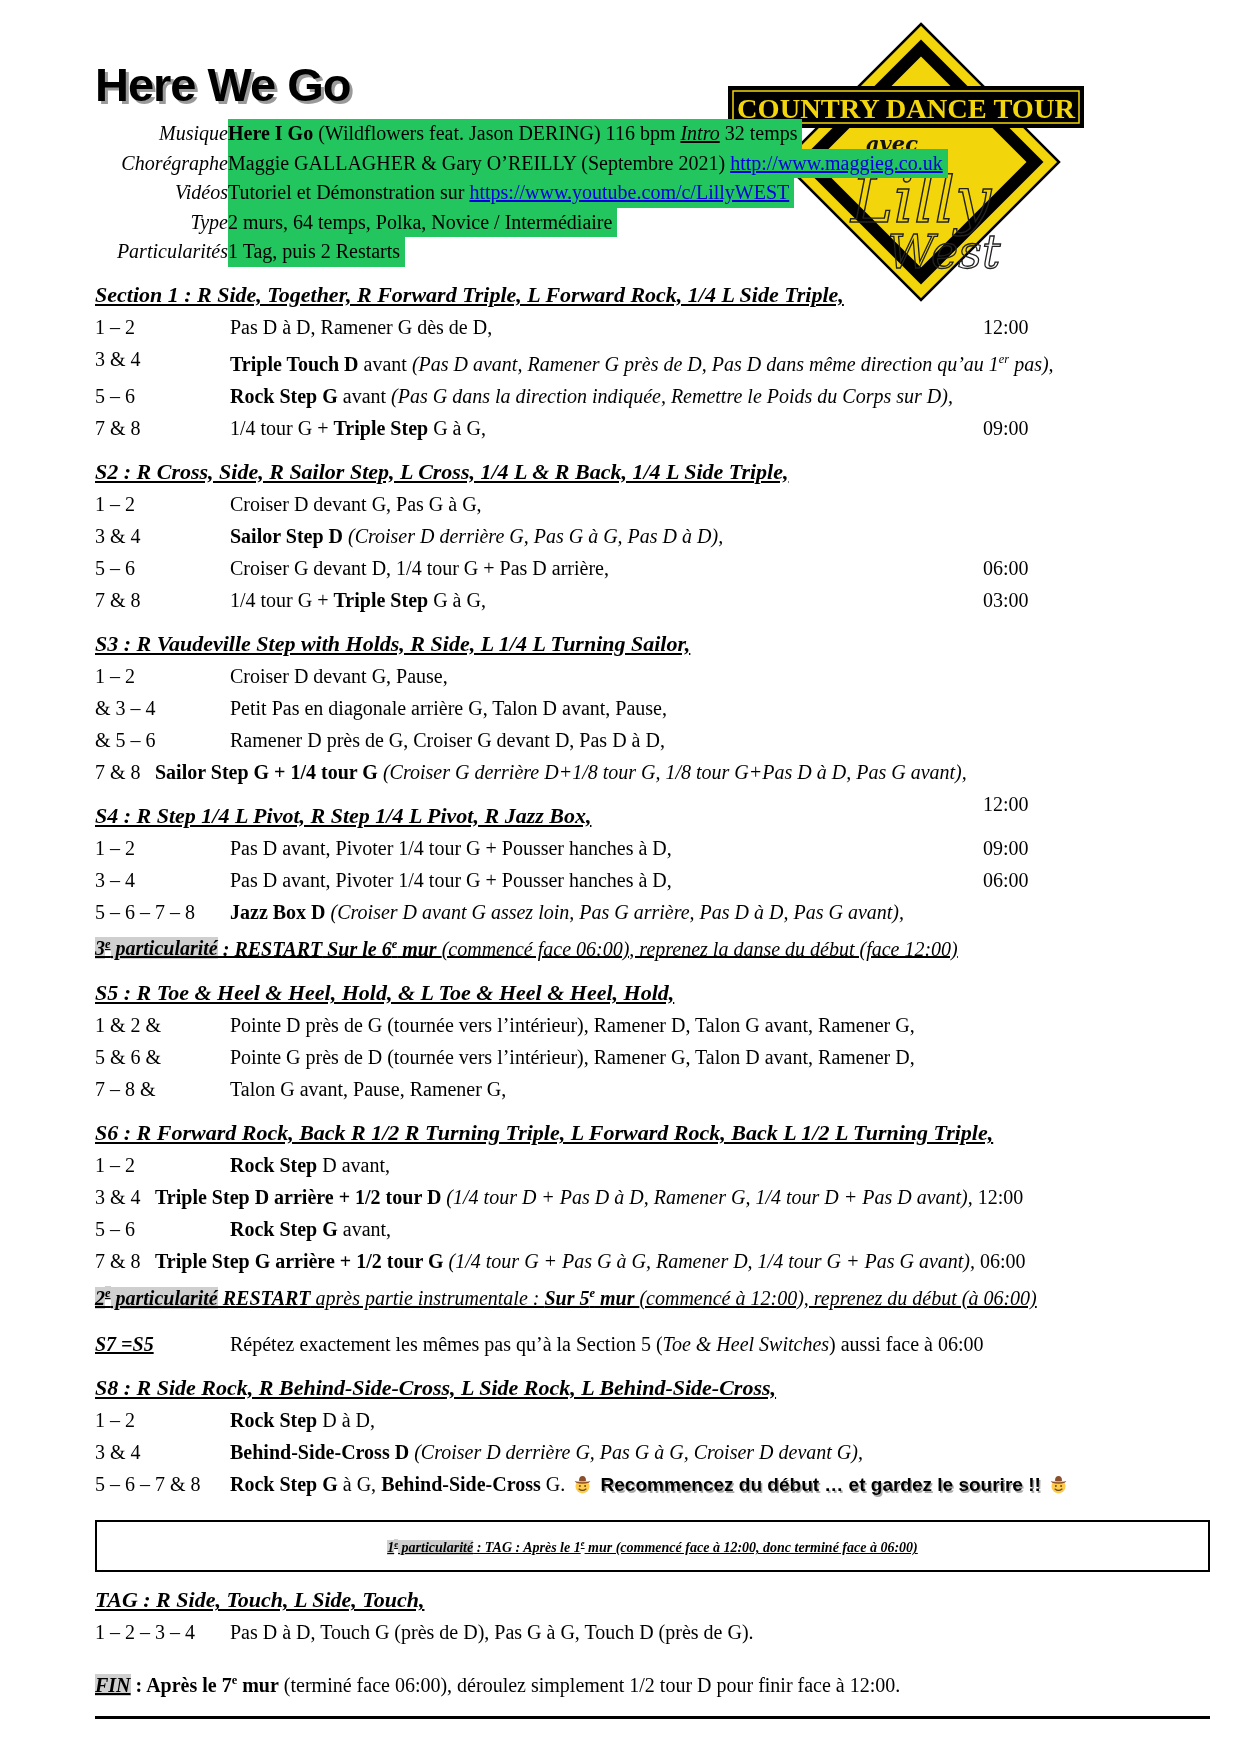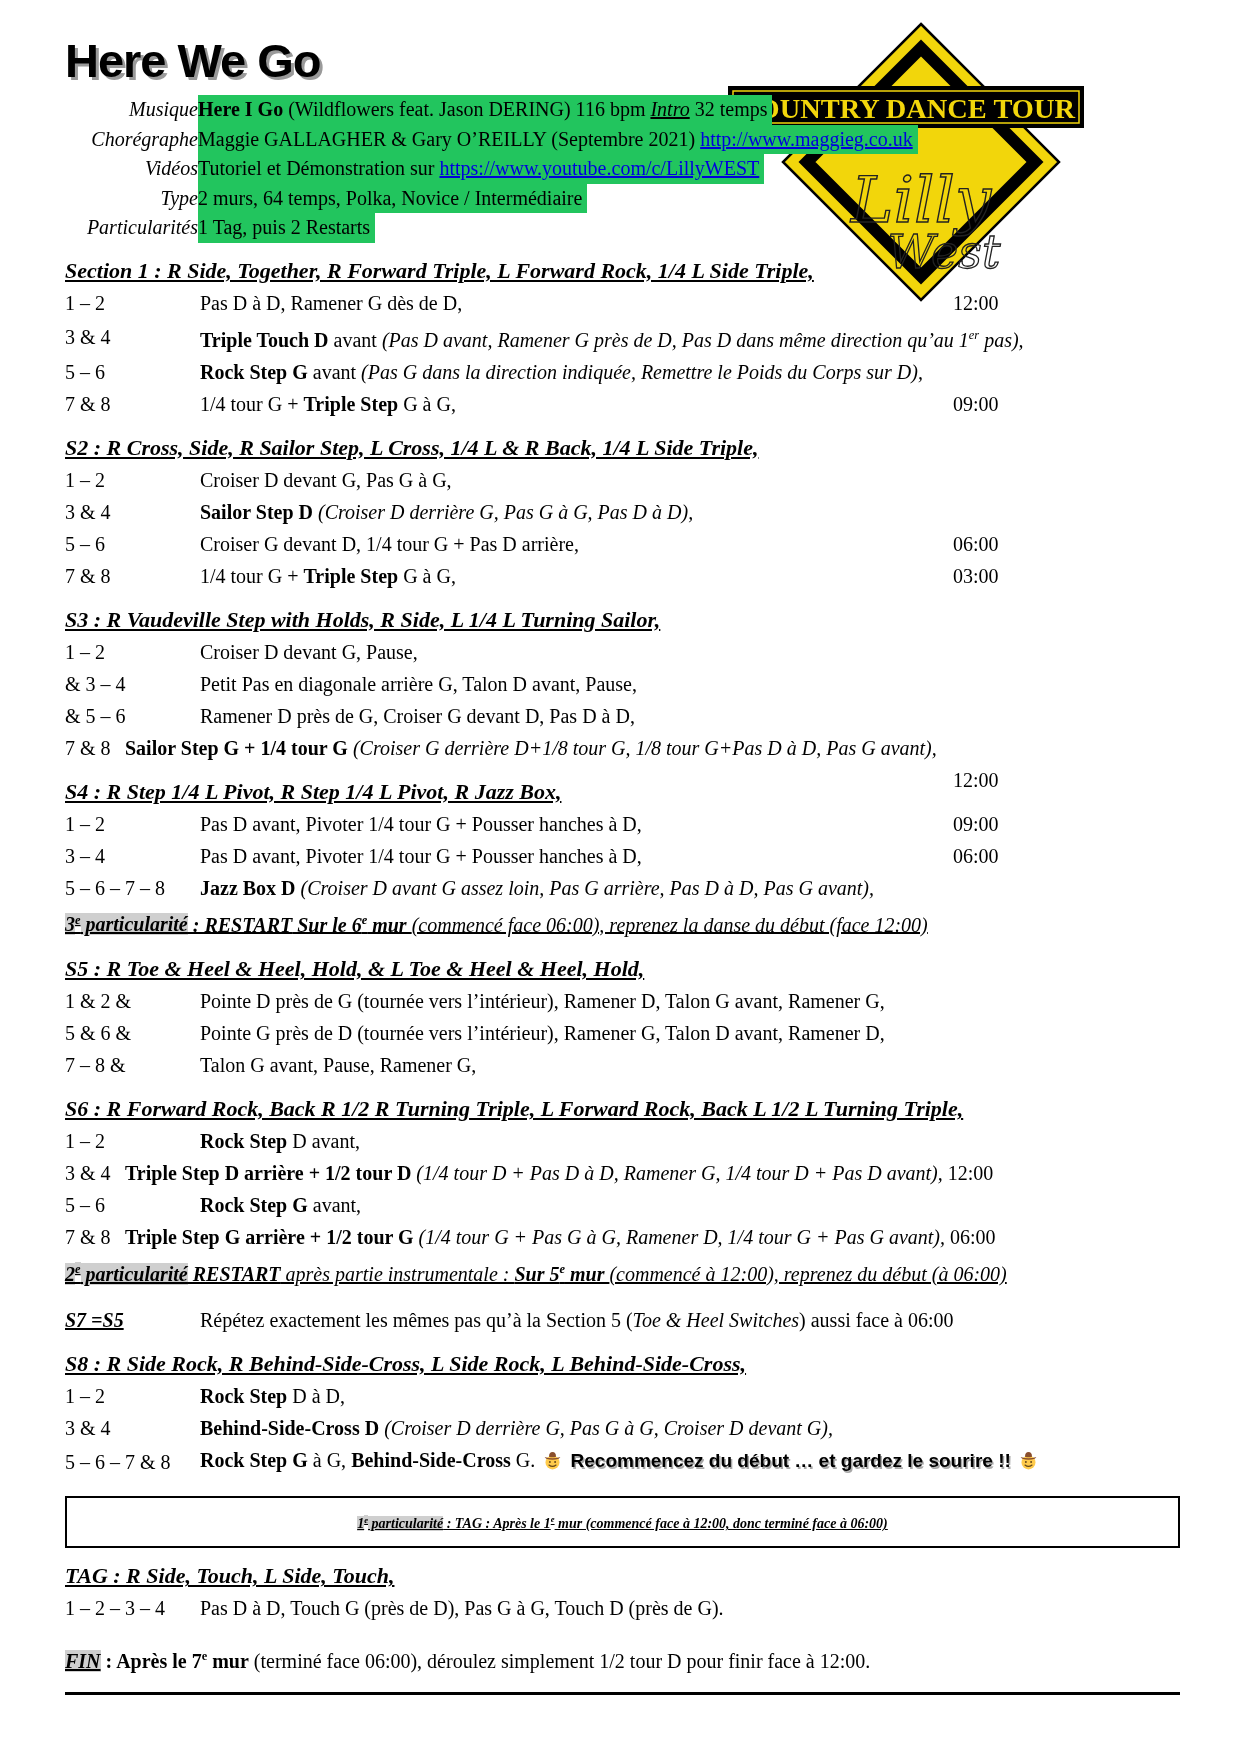--- a/index.html
+++ b/index.html
@@ -1,36 +1,36 @@
 <!DOCTYPE html>
 <html><head>
 <meta charset="utf-8">
 <style>
   html,body{margin:0;padding:0;background:#fff;}
   .page{position:relative;width:1240px;min-height:1754px;background:#fff;
         font-family:"Liberation Serif",serif;font-size:20px;color:#000;overflow:hidden;}
-  .content{position:relative;margin-left:65px;width:1115px;padding-top:36px;z-index:1;}
+  .content{position:relative;margin-left:95px;width:1115px;padding-top:60px;z-index:1;}
 
   
   .doc-title{font-family:"Liberation Sans",sans-serif;font-weight:bold;font-size:47px;
              letter-spacing:-1px;line-height:1.05;text-shadow:3px 3px 0 #9a9a9a;margin:0 0 10px 0;}
 
   
   .logo{position:absolute;left:716px;top:10px;width:380px;height:300px;z-index:0;}
 
   
   .info-row{display:flex;line-height:29.5px;}
   .info-label{flex:0 0 133px;font-style:italic;text-align:right;}
   .info-value{background:#22c55e;padding-right:5px;white-space:nowrap;}
 
   
   .section{margin-top:13px;}
   .sec-title{font-size:22px;font-weight:bold;font-style:italic;text-decoration:underline;
              line-height:30px;margin-bottom:1px;}
-  .row{display:flex;position:relative;line-height:32px;align-items:center;}
+  .row{display:flex;position:relative;line-height:32px;}
   .row .count{flex:0 0 135px;}
   .row.tight .count{flex:0 0 60px;}
   .row .text{flex:1 1 auto;}
   .row .time{position:absolute;left:888px;top:0;white-space:nowrap;}
   .time-in{white-space:nowrap;}
   .row.note{display:block;line-height:33px;text-decoration:underline;}
 
   
   .bold{font-weight:bold;}
   .ital{font-style:italic;}

